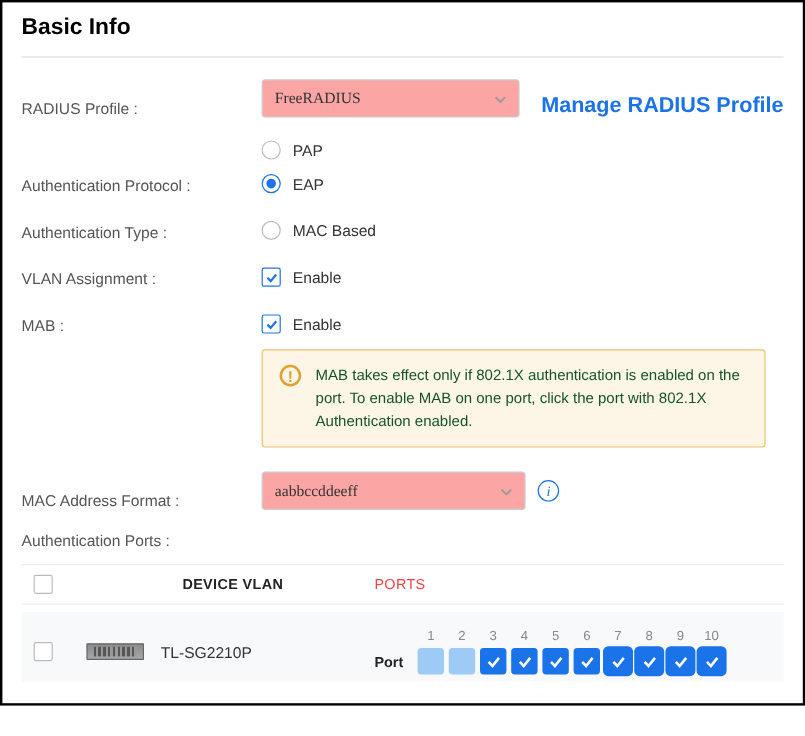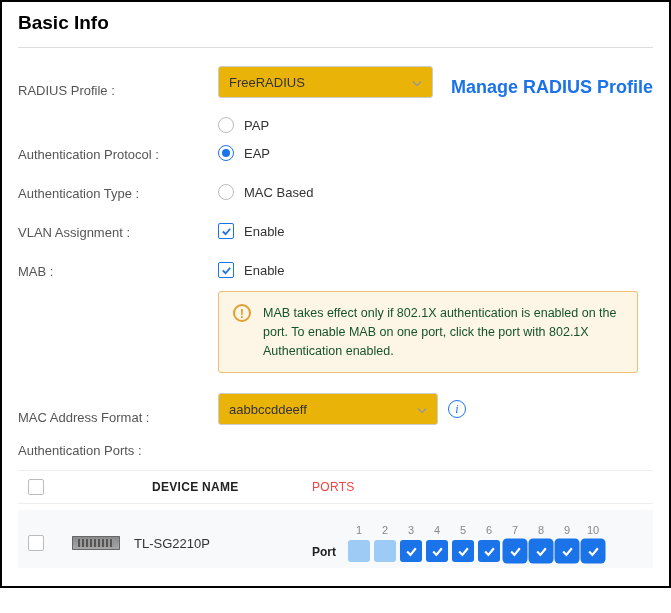--- a/index.html
+++ b/index.html
@@ -41,22 +41,23 @@
     }
     .select-wrap {
       position: relative;
       width: 220px;
       height: 32px;
       border: 1px solid #ccc;
       border-radius: 3px;
       display: flex;
       align-items: center;
       padding: 0 10px;
-      background: #eab308;
-      cursor: pointer;
+      background: #fca5a5;
+      cursor: pointer;
+      font-family: Liberation Serif, serif;
     }
     .select-wrap .chevron {
       position: absolute;
       right: 10px;
       top: 50%;
       transform: translateY(-50%);
       color: #999;
     }
     .link {
       color: #1a73e8;
@@ -287,21 +288,21 @@
 </div>
 
 <div class="form-row compact">
   <div class="label-col" style="padding-top:0">Authentication Ports :</div>
 </div>
 
 <div class="table-head">
   <div class="col-check">
     <span class="checkbox plain"></span>
   </div>
-  <div class="col-device" style="padding-left:80px">DEVICE NAME</div>
+  <div class="col-device" style="padding-left:80px">DEVICE VLAN</div>
   <div class="col-ports">PORTS</div>
 </div>
 
 <div class="table-row">
   <div class="col-check">
     <span class="checkbox plain"></span>
   </div>
   <div class="device-cell">
     <div class="device-img"></div>
     <span>TL-SG2210P</span>

